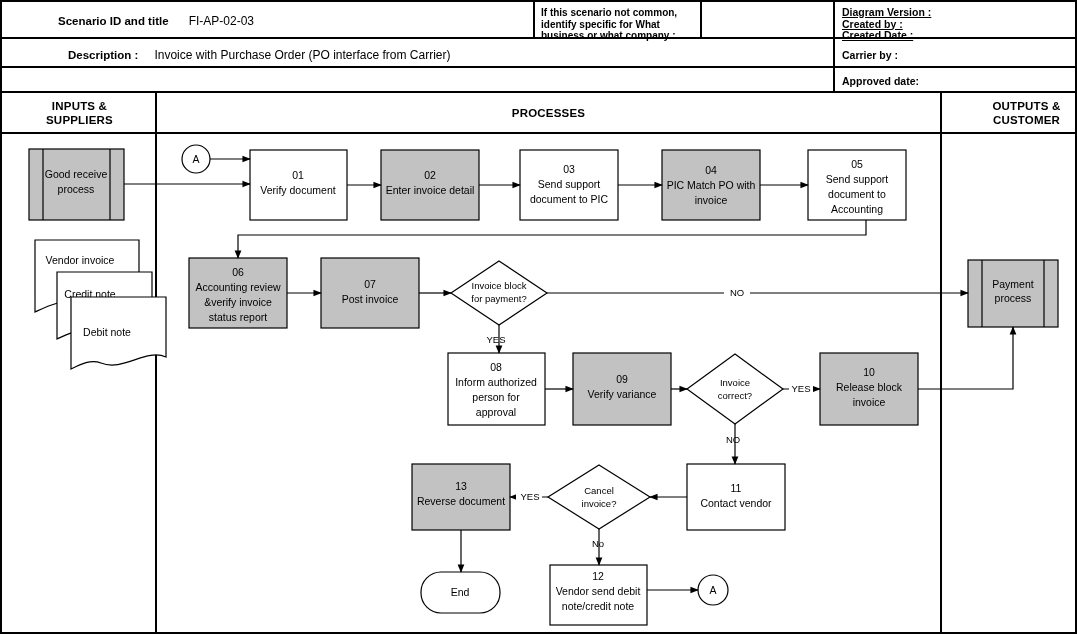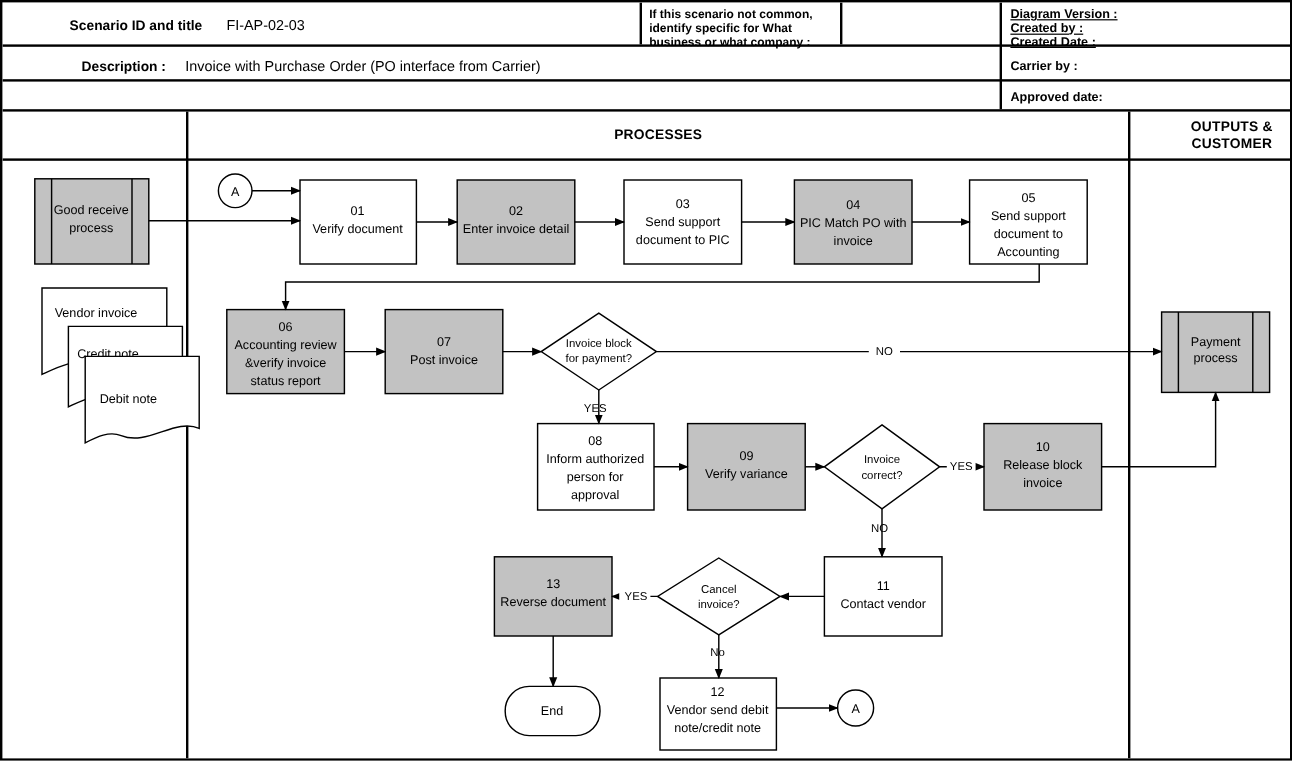--- a/index.html
+++ b/index.html
@@ -70,20 +70,24 @@
     </div>
     <div class="cell b" style="left:834px;top:44px;width:235px;font-size:10.5px;">Carrier by :</div>
 
     <div class="cell b" style="left:834px;top:70px;width:235px;font-size:10.5px;">Approved  date:</div>
   </div>
 
   <div class="hline" style="left:0;top:130px;width:1073px;height:2px;"></div>
   <div class="hline" style="left:153px;top:91px;width:2px;height:539px;"></div>
   <div class="hline" style="left:938px;top:91px;width:2px;height:539px;"></div>
 
+  <div class="laneHdr" style="left:2px;top:92px;width:151px;height:38px;flex-direction:column;">
+    <span>INPUTS &amp;</span>
+    <span>SUPPLIERS</span>
+  </div>
   <div class="laneHdr" style="left:155px;top:92px;width:783px;height:38px;">PROCESSES</div>
   <div class="laneHdr" style="left:940px;top:92px;width:133px;height:38px;flex-direction:column;padding-left:36px;">
     <span>OUTPUTS &amp;</span>
     <span>CUSTOMER</span>
   </div>
 
   <svg width="1077" height="634" viewBox="0 0 1077 634">
     <defs>
       <marker id="ah" viewBox="0 0 10 10" refX="9" refY="5" markerWidth="7" markerHeight="7" orient="auto-start-reverse">
         <path d="M0,1 L10,5 L0,9 z" fill="#000"></path>

